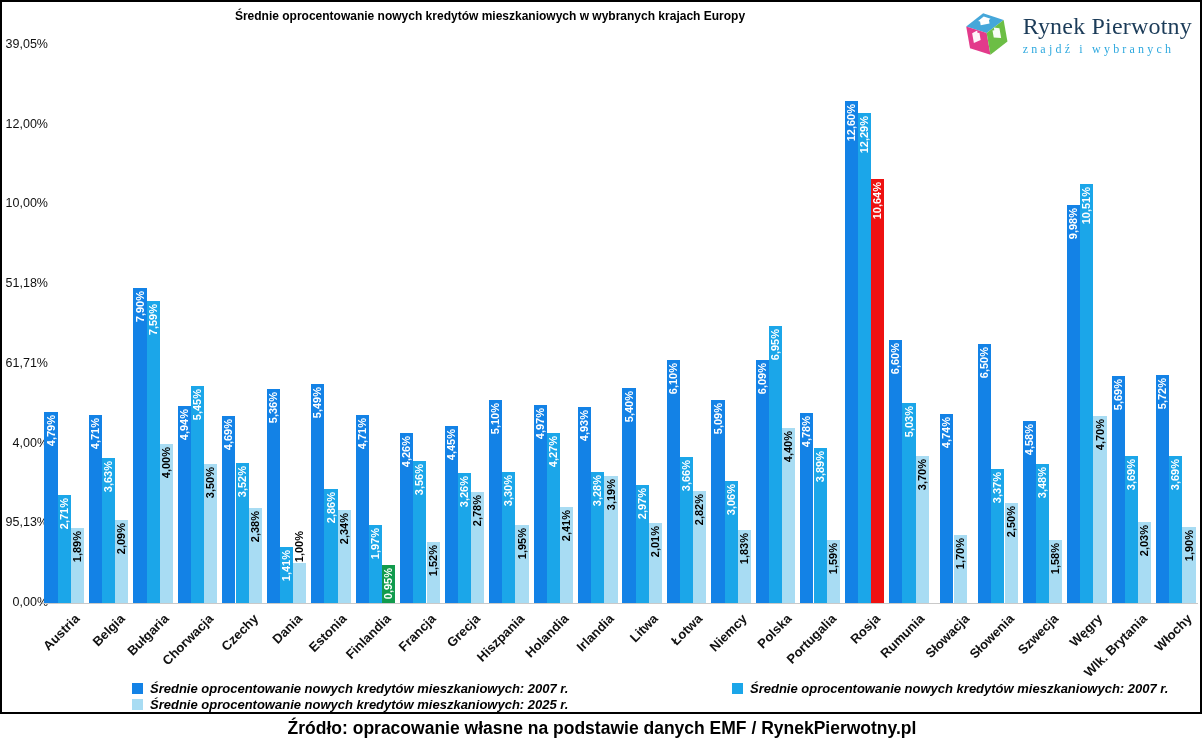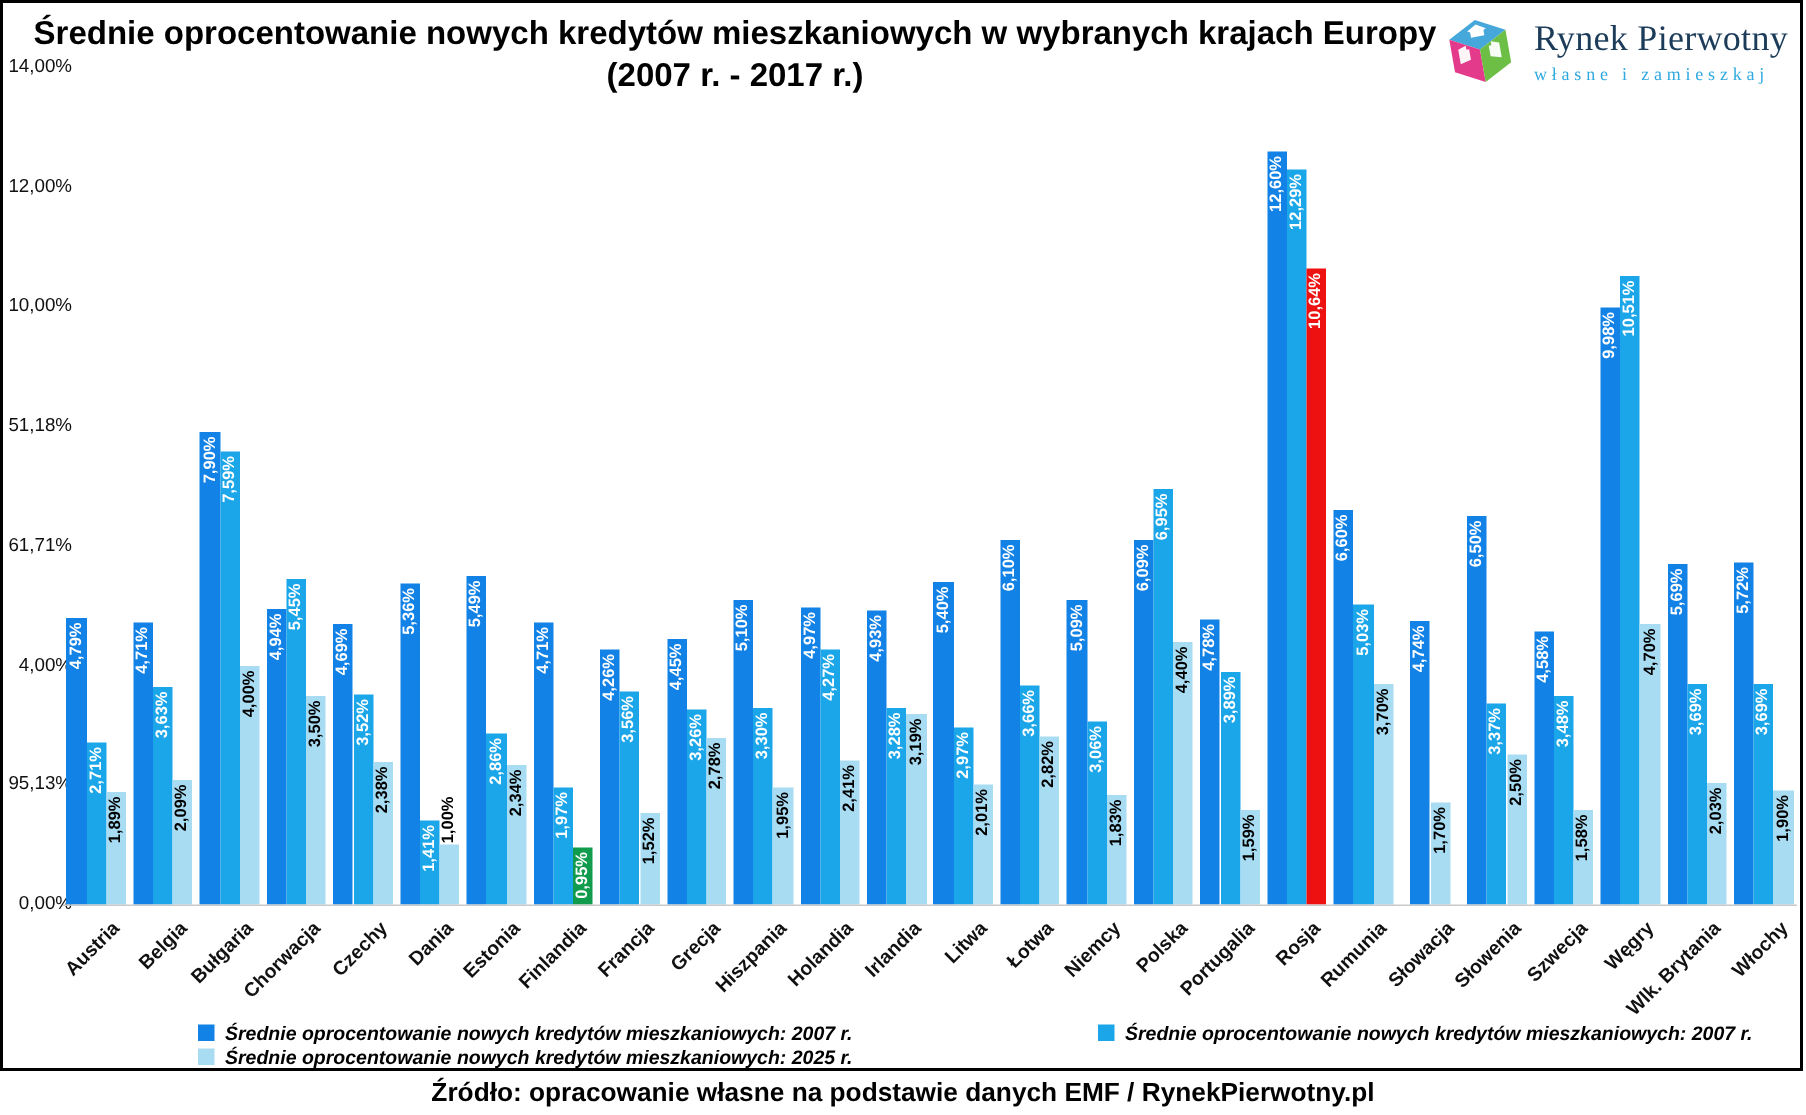--- a/index.html
+++ b/index.html
@@ -11,21 +11,21 @@
     font-family: "Liberation Sans", sans-serif;
     overflow: hidden;
   }
   #chartbox {
     position: absolute; left: 0; top: 0;
     width: 1202px; height: 714px;
     border: 2px solid #000;
     background: #fff;
   }
   .title-line { position: absolute; left: 0; width: 980px; text-align: center;
-    font-weight: bold; color: #000; font-size: 22px; }
+    font-weight: bold; color: #000; font-size: 12px; }
   #title1 { top: 9px; }
   #title2 { top: 37px; }
 
   
   #logo { position: absolute; top: 8px; right: 12px; display: flex; align-items: center; gap: 9px; font-family: Liberation Serif, serif; }
   #logo-text-block { display: flex; flex-direction: column; }
   #logo-name { font-size: 24px; font-weight: 500; letter-spacing: 0.2px; }
   #logo-tagline { font-size: 12px; letter-spacing: 3.2px; margin-top: 2px; font-weight: 500; }
 
   
@@ -49,51 +49,50 @@
   #source { position: absolute; top: 718px; left: 0; width: 1204px; text-align: center;
     font-size: 17.5px; font-weight: bold; color: #000; }
 </style>
 </head>
 <body>
 
 <div id="frame">
   <div id="chartbox"></div>
 
   <div id="title1" class="title-line">Średnie oprocentowanie nowych kredytów mieszkaniowych w wybranych krajach Europy</div>
-  <div id="title2" class="title-line">(2007 r. - 2017 r.)</div>
 
   <div id="logo">
     <svg id="logo-cube" width="54" height="54" viewBox="0 0 54 54">
       <g transform="rotate(-10 27 27)">
         <polygon id="cube-top" points="27,5 46,15 27,25 8,15" fill="#45A7DA"></polygon>
         <polygon id="cube-left" points="8,15 27,25 27,47 8,37" fill="#E33A8B"></polygon>
         <polygon id="cube-right" points="46,15 46,37 27,47 27,25" fill="#6CBE45"></polygon>
 
         <g fill="#ffffff">
           <path d="M27 8 l7 4 -2 1 0 4 -10 0 0 -4 -2 -1 z" transform="translate(0,0) scale(0.9) translate(3,1)"></path>
           <path d="M12 22 l6 -2 0 3 2 0 0 8 -8 2 z" opacity="0.95" transform="translate(1,1) scale(0.9) translate(1,2)"></path>
           <path d="M41 22 l-6 -2 0 3 -2 0 0 8 8 2 z" opacity="0.95" transform="translate(-1,1) scale(0.9) translate(5,2)"></path>
         </g>
       </g>
     </svg>
     <div id="logo-text-block">
       <span id="logo-name" style="color: rgb(28, 60, 89);">Rynek Pierwotny</span>
-      <span id="logo-tagline" style="color: rgb(47, 169, 223);">własne i zamieszkaj</span>
+      <span id="logo-tagline" style="color: rgb(47, 169, 223);">znajdź i wybranych</span>
     </div>
   </div>
 
   <div id="plot">
       <div class="ylab" style="top: 595px;">0,00%</div>
       <div class="ylab" style="top: 515.286px;">95,13%</div>
       <div class="ylab" style="top: 435.571px;">4,00%</div>
       <div class="ylab" style="top: 355.857px;">61,71%</div>
       <div class="ylab" style="top: 276.143px;">51,18%</div>
       <div class="ylab" style="top: 196.429px;">10,00%</div>
       <div class="ylab" style="top: 116.714px;">12,00%</div>
-      <div class="ylab" style="top: 37px;">14,00%</div>
+      <div class="ylab" style="top: 37px;">39,05%</div>
       <div class="bar" style="left: 44.4px; top: 412.1px; width: 13.2px; height: 190.9px; background: rgb(19, 130, 230);"></div>
       <div class="vlabel" style="left: 43.5px; top: 415.1px; color: rgb(255, 255, 255);">4,79%</div>
       <div class="bar" style="left: 57.6px; top: 495px; width: 13.2px; height: 108px; background: rgb(27, 166, 233);"></div>
       <div class="vlabel" style="left: 56.7px; top: 498px; color: rgb(255, 255, 255);">2,71%</div>
       <div class="bar" style="left: 70.8px; top: 527.7px; width: 13.2px; height: 75.3px; background: rgb(168, 220, 243);"></div>
       <div class="vlabel" style="left: 69.9px; top: 530.7px; color: rgb(0, 0, 0);">1,89%</div>
       <div class="xlab" style="right: 1131.8px;">Austria</div>
       <div class="bar" style="left: 88.9px; top: 415.3px; width: 13.2px; height: 187.7px; background: rgb(19, 130, 230);"></div>
       <div class="vlabel" style="left: 88px; top: 418.3px; color: rgb(255, 255, 255);">4,71%</div>
       <div class="bar" style="left: 102.1px; top: 458.3px; width: 13.2px; height: 144.7px; background: rgb(27, 166, 233);"></div>

